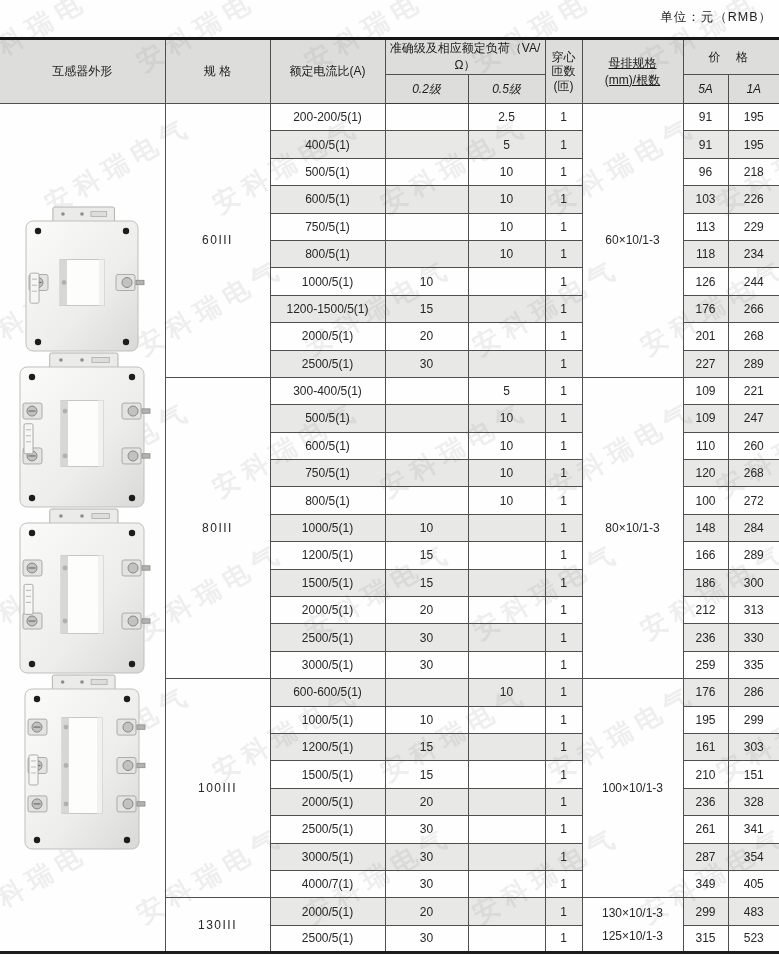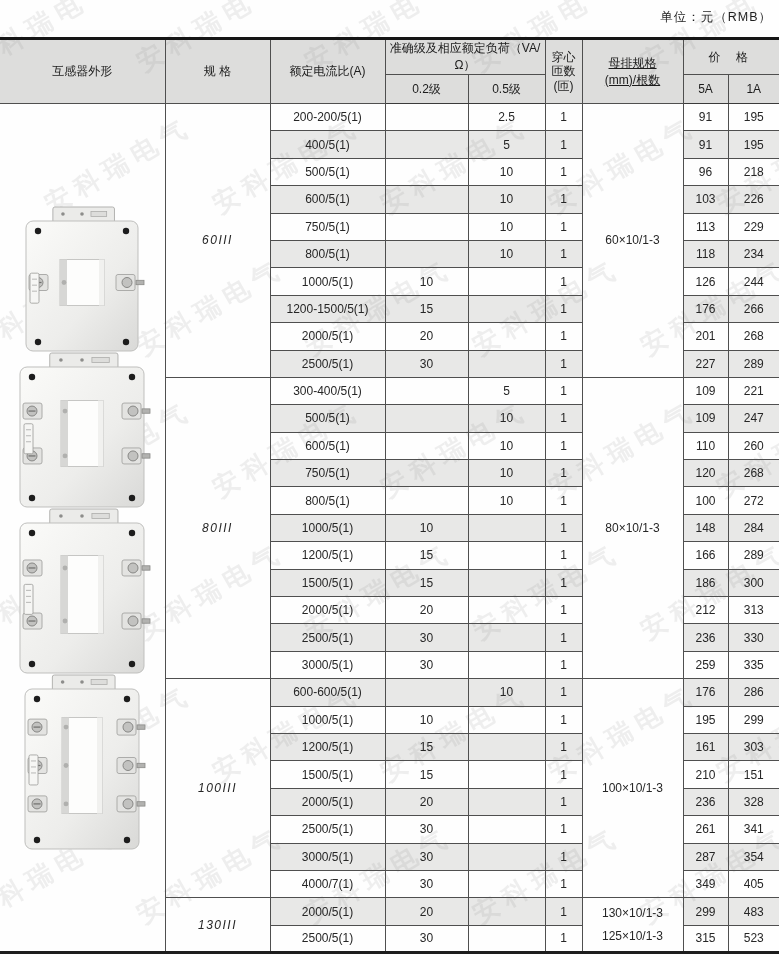--- a/index.html
+++ b/index.html
@@ -27,30 +27,30 @@
     width:779px; border-collapse:collapse; table-layout:fixed;
     border-top:3px solid #151515; border-bottom:3px solid #1d1d1d;
   }
   table.spec th, table.spec td {
     border:1px solid #4f4f4f; text-align:center; vertical-align:middle;
     font-size:12px; font-weight:normal; padding:0 2px; overflow:hidden;
   }
   .edge-l { border-left:none !important; }
   .edge-r { border-right:none !important; }
   thead th { background:rgba(115,115,112,0.24); height:29px; color:#1c1c1c; }
-  thead tr:last-child th { border-bottom:1.6px solid #3a3a3a; }
+  thead tr:last-child th { border-bottom:1.6px solid #3a3a3a;font-style:italic; }
   th.group-acc { font-size:11px;margin-left:17px; }
   th.turns-hd { font-size:10.5px; line-height:1.18; padding:0; }
   th.busbar-hd { font-size:11.5px; line-height:1.4;text-decoration:underline; }
   th.price-hd { letter-spacing:6px; }
   tbody tr { height:27.4px; }
   tbody td { color:#262626; }
   td.shade { background:rgba(120,120,116,0.165); }
   td.merged { background:transparent; }
-  td.spec-cell { letter-spacing:1.5px; font-size:12px;font-style:italic; }
+  td.spec-cell { letter-spacing:1.5px; font-size:12px; }
   td.busbar-cell { font-size:11.5px; line-height:1.9; }
   td.appearance-cell { padding:0; }
   .ct-stack {
     height:100%; display:flex; flex-direction:column;
     justify-content:space-evenly; align-items:center; padding:2px 0;
   }
   .ct { line-height:0; }
 </style>
 </head>
 <body>

